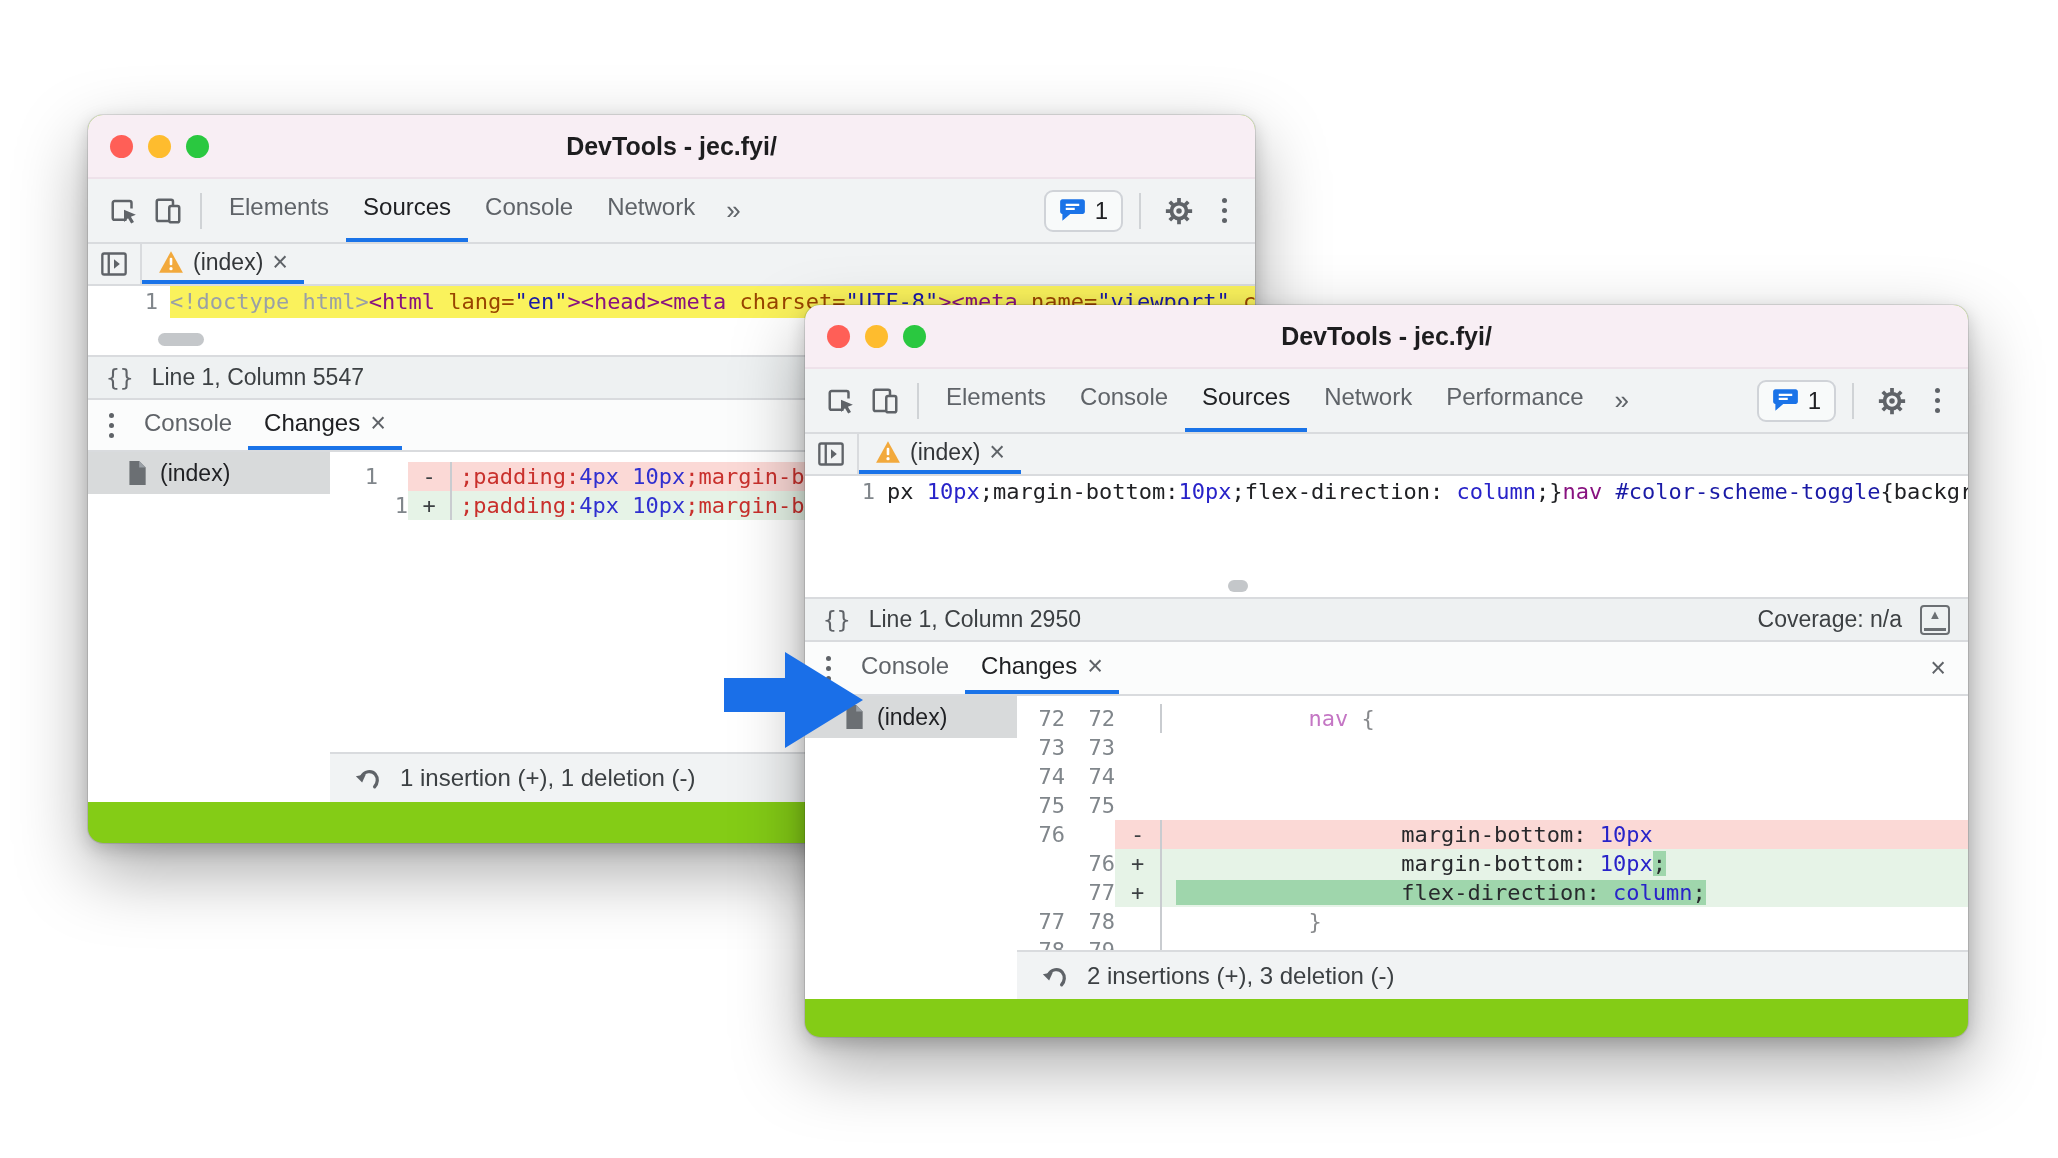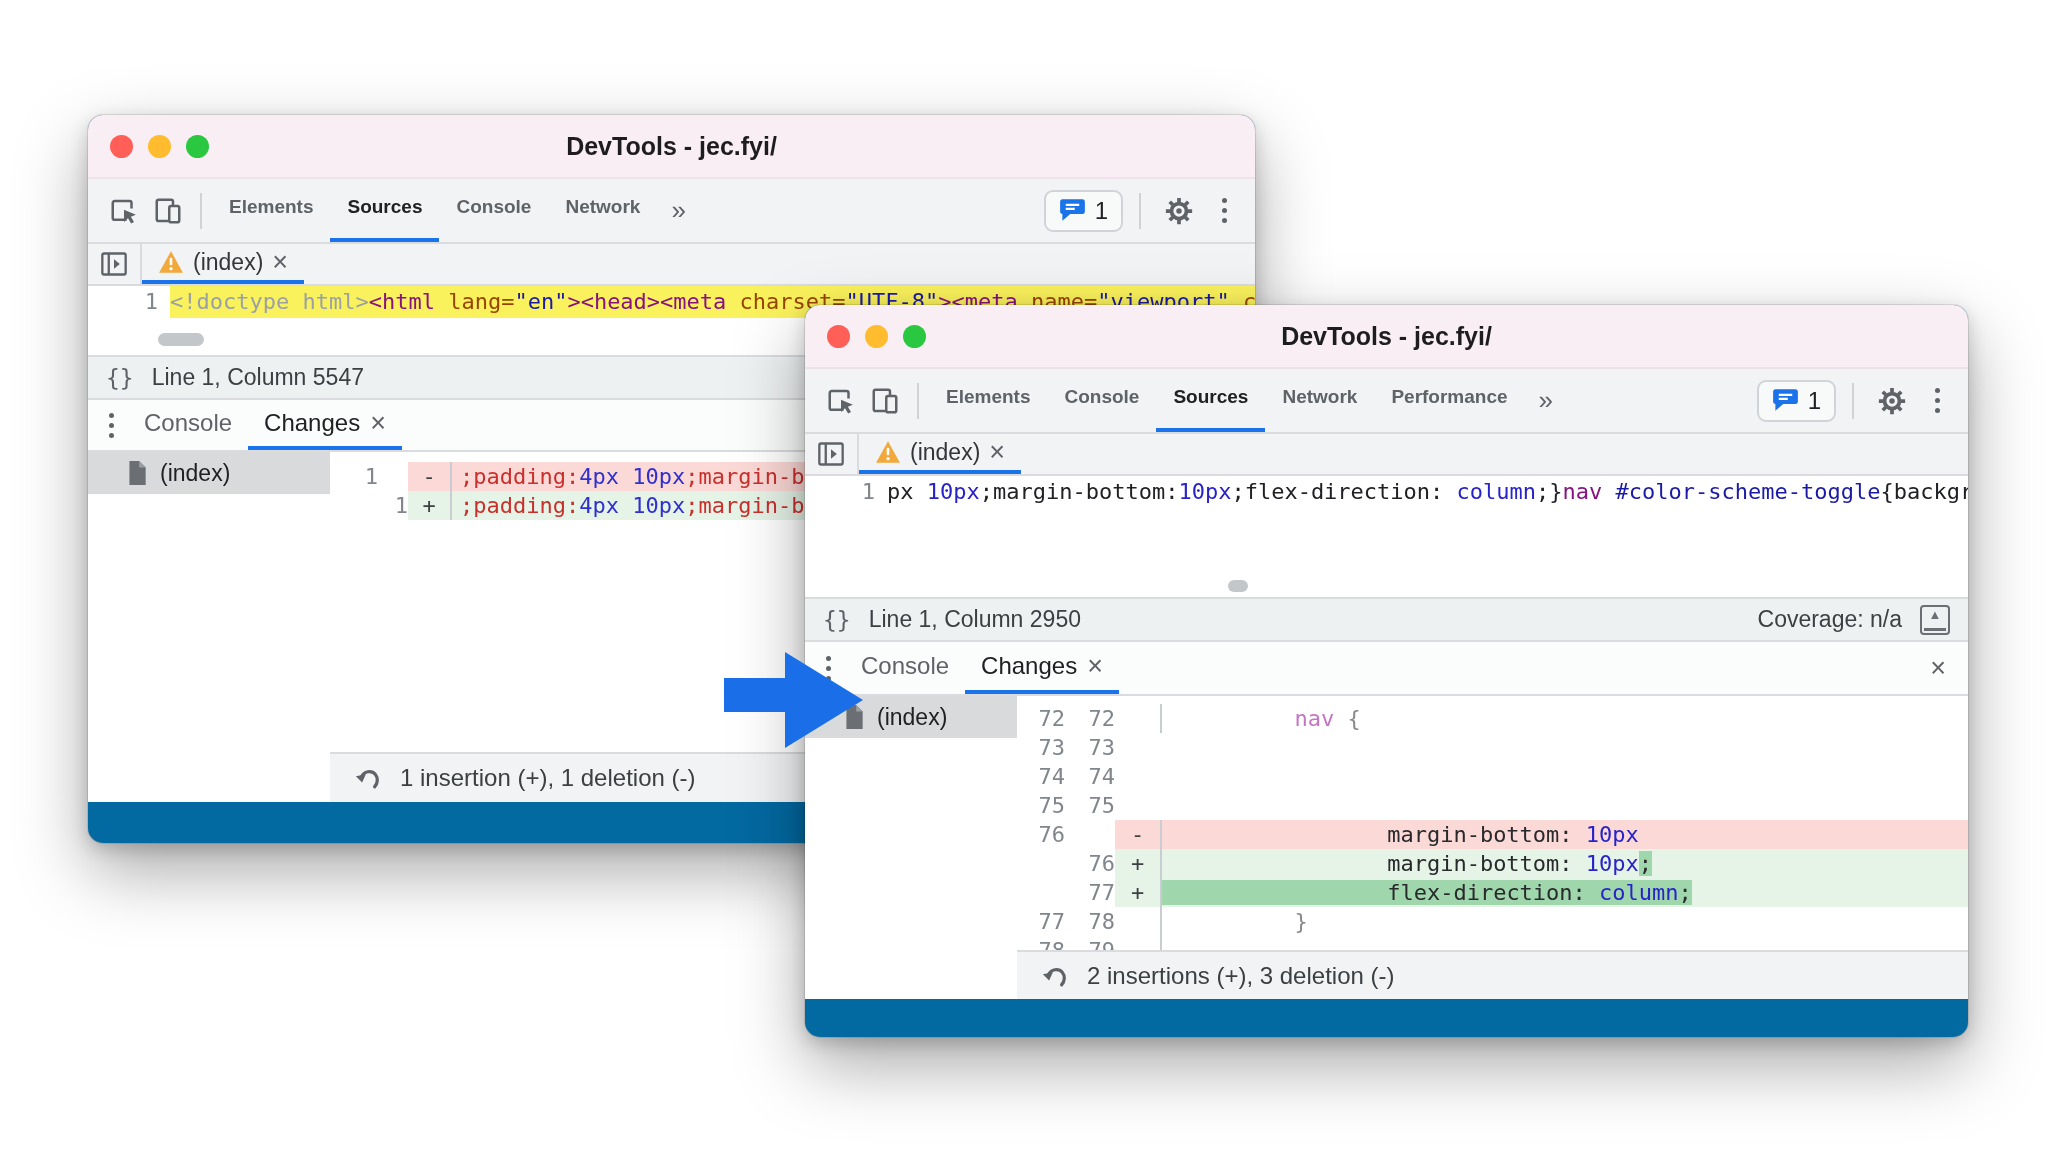--- a/index.html
+++ b/index.html
@@ -1,38 +1,38 @@
 <!DOCTYPE html>
 <html><head>
 <meta charset="utf-8">
 <style>
   html,body{margin:0;padding:0;background:#ffffff;}
   .canvas{position:relative;width:2058px;height:1158px;background:#ffffff;overflow:hidden;
           font-family:"Liberation Sans", sans-serif;}
 
   
-  .window{position:absolute;background:#0369a1;border-radius:15px;overflow:hidden;
+  .window{position:absolute;background:#84cc16;border-radius:15px;overflow:hidden;
           box-shadow:0 0 0 1px rgba(0,0,0,.10), 0 28px 70px rgba(0,0,0,.34), 0 6px 18px rgba(0,0,0,.18);}
   .w1{left:88px;top:115px;width:1167px;height:728px;z-index:10;}
   .w2{left:805px;top:305px;width:1163px;height:732px;z-index:20;}
 
   .titlebar{position:relative;height:62px;background:#f8eef4;border-bottom:2px solid #eee2ea;
             display:flex;align-items:center;justify-content:center;}
   .title{font-size:25px;font-weight:700;color:#1d1d1f;}
   .lights{position:absolute;left:22px;top:0;height:100%;display:flex;align-items:center;gap:15px;}
   .light{width:23px;height:23px;border-radius:50%;}
   .l-red{background:#ff5f57;}.l-yellow{background:#febc2e;}.l-green{background:#2ac840;}
 
   .toolbar{height:63px;background:#f1f3f4;border-bottom:2px solid #d9dbde;
            display:flex;align-items:center;padding:0 14px;}
   .tbtn{display:flex;align-items:center;justify-content:center;width:44px;height:46px;flex:0 0 auto;}
   .tb-divider{width:2px;height:36px;background:#d0d3d6;margin:0 10px;flex:0 0 auto;}
   .ttabs{display:flex;align-items:center;height:100%;}
-  .ttab{display:flex;align-items:center;height:100%;padding:8px 17px;font-size:19px;color:#5f6368;
-        border-bottom:4px solid transparent;padding-top:4px;box-sizing:border-box;font-weight:bold;}
+  .ttab{display:flex;align-items:center;height:100%;padding:8px 17px;font-size:24px;color:#5f6368;
+        border-bottom:4px solid transparent;padding-top:4px;box-sizing:border-box;}
   .ttab.active{color:#202124;border-bottom-color:#1a73e8;}
   .more{font-size:26px;color:#5f6368;padding:0 14px;}
   .tright{margin-left:auto;display:flex;align-items:center;gap:6px;}
   .issues{display:flex;align-items:center;gap:9px;border:2px solid #d0d3d8;border-radius:9px;
           padding:5px 13px;background:#f8fafa;}
   .issues .cnt{font-size:24px;color:#202124;}
   .vdots{display:flex;flex-direction:column;gap:5px;align-items:center;justify-content:center;width:34px;}
   .vdots i{width:5px;height:5px;border-radius:50%;background:#5f6368;}
 
   .filetabs{height:40px;background:#f1f3f4;border-bottom:2px solid #d9dbde;display:flex;align-items:stretch;}
@@ -85,21 +85,21 @@
   .drow{display:flex;height:29px;line-height:29px;font-family:"DejaVu Sans Mono", monospace;font-size:22px;}
   .g-old,.g-new{text-align:right;color:#80868b;flex:0 0 auto;}
   .w1 .g-old{width:48px;}.w1 .g-new{width:30px;}
   .w2 .g-old{width:48px;}.w2 .g-new{width:50px;}
   .rowbg{display:flex;flex:1;min-width:0;}
   .g-mark{text-align:center;color:#3c4043;flex:0 0 auto;}
   .w1 .g-mark{width:42px;}
   .w2 .g-mark{width:45px;}
   .dcode{flex:1;border-left:2px solid #c9ccd0;white-space:pre;overflow:hidden;}
   .w1 .dcode{padding-left:8px;}
-  .w2 .dcode{}
+  .w2 .dcode{padding-left:14px;}
   .r-del .rowbg{background:#fbd9d6;}
   .r-add .rowbg{background:#e6f3e7;}
 
   .dfooter{position:absolute;left:0;right:0;bottom:0;background:#f1f3f4;border-top:2px solid #d9dbde;
            display:flex;align-items:center;gap:16px;padding-left:24px;}
   .w1 .dfooter{left:242px;height:48px;}
   .w2 .dfooter{left:212px;height:47px;}
   .sumtext{font-size:24px;color:#3c4043;}
 
   

